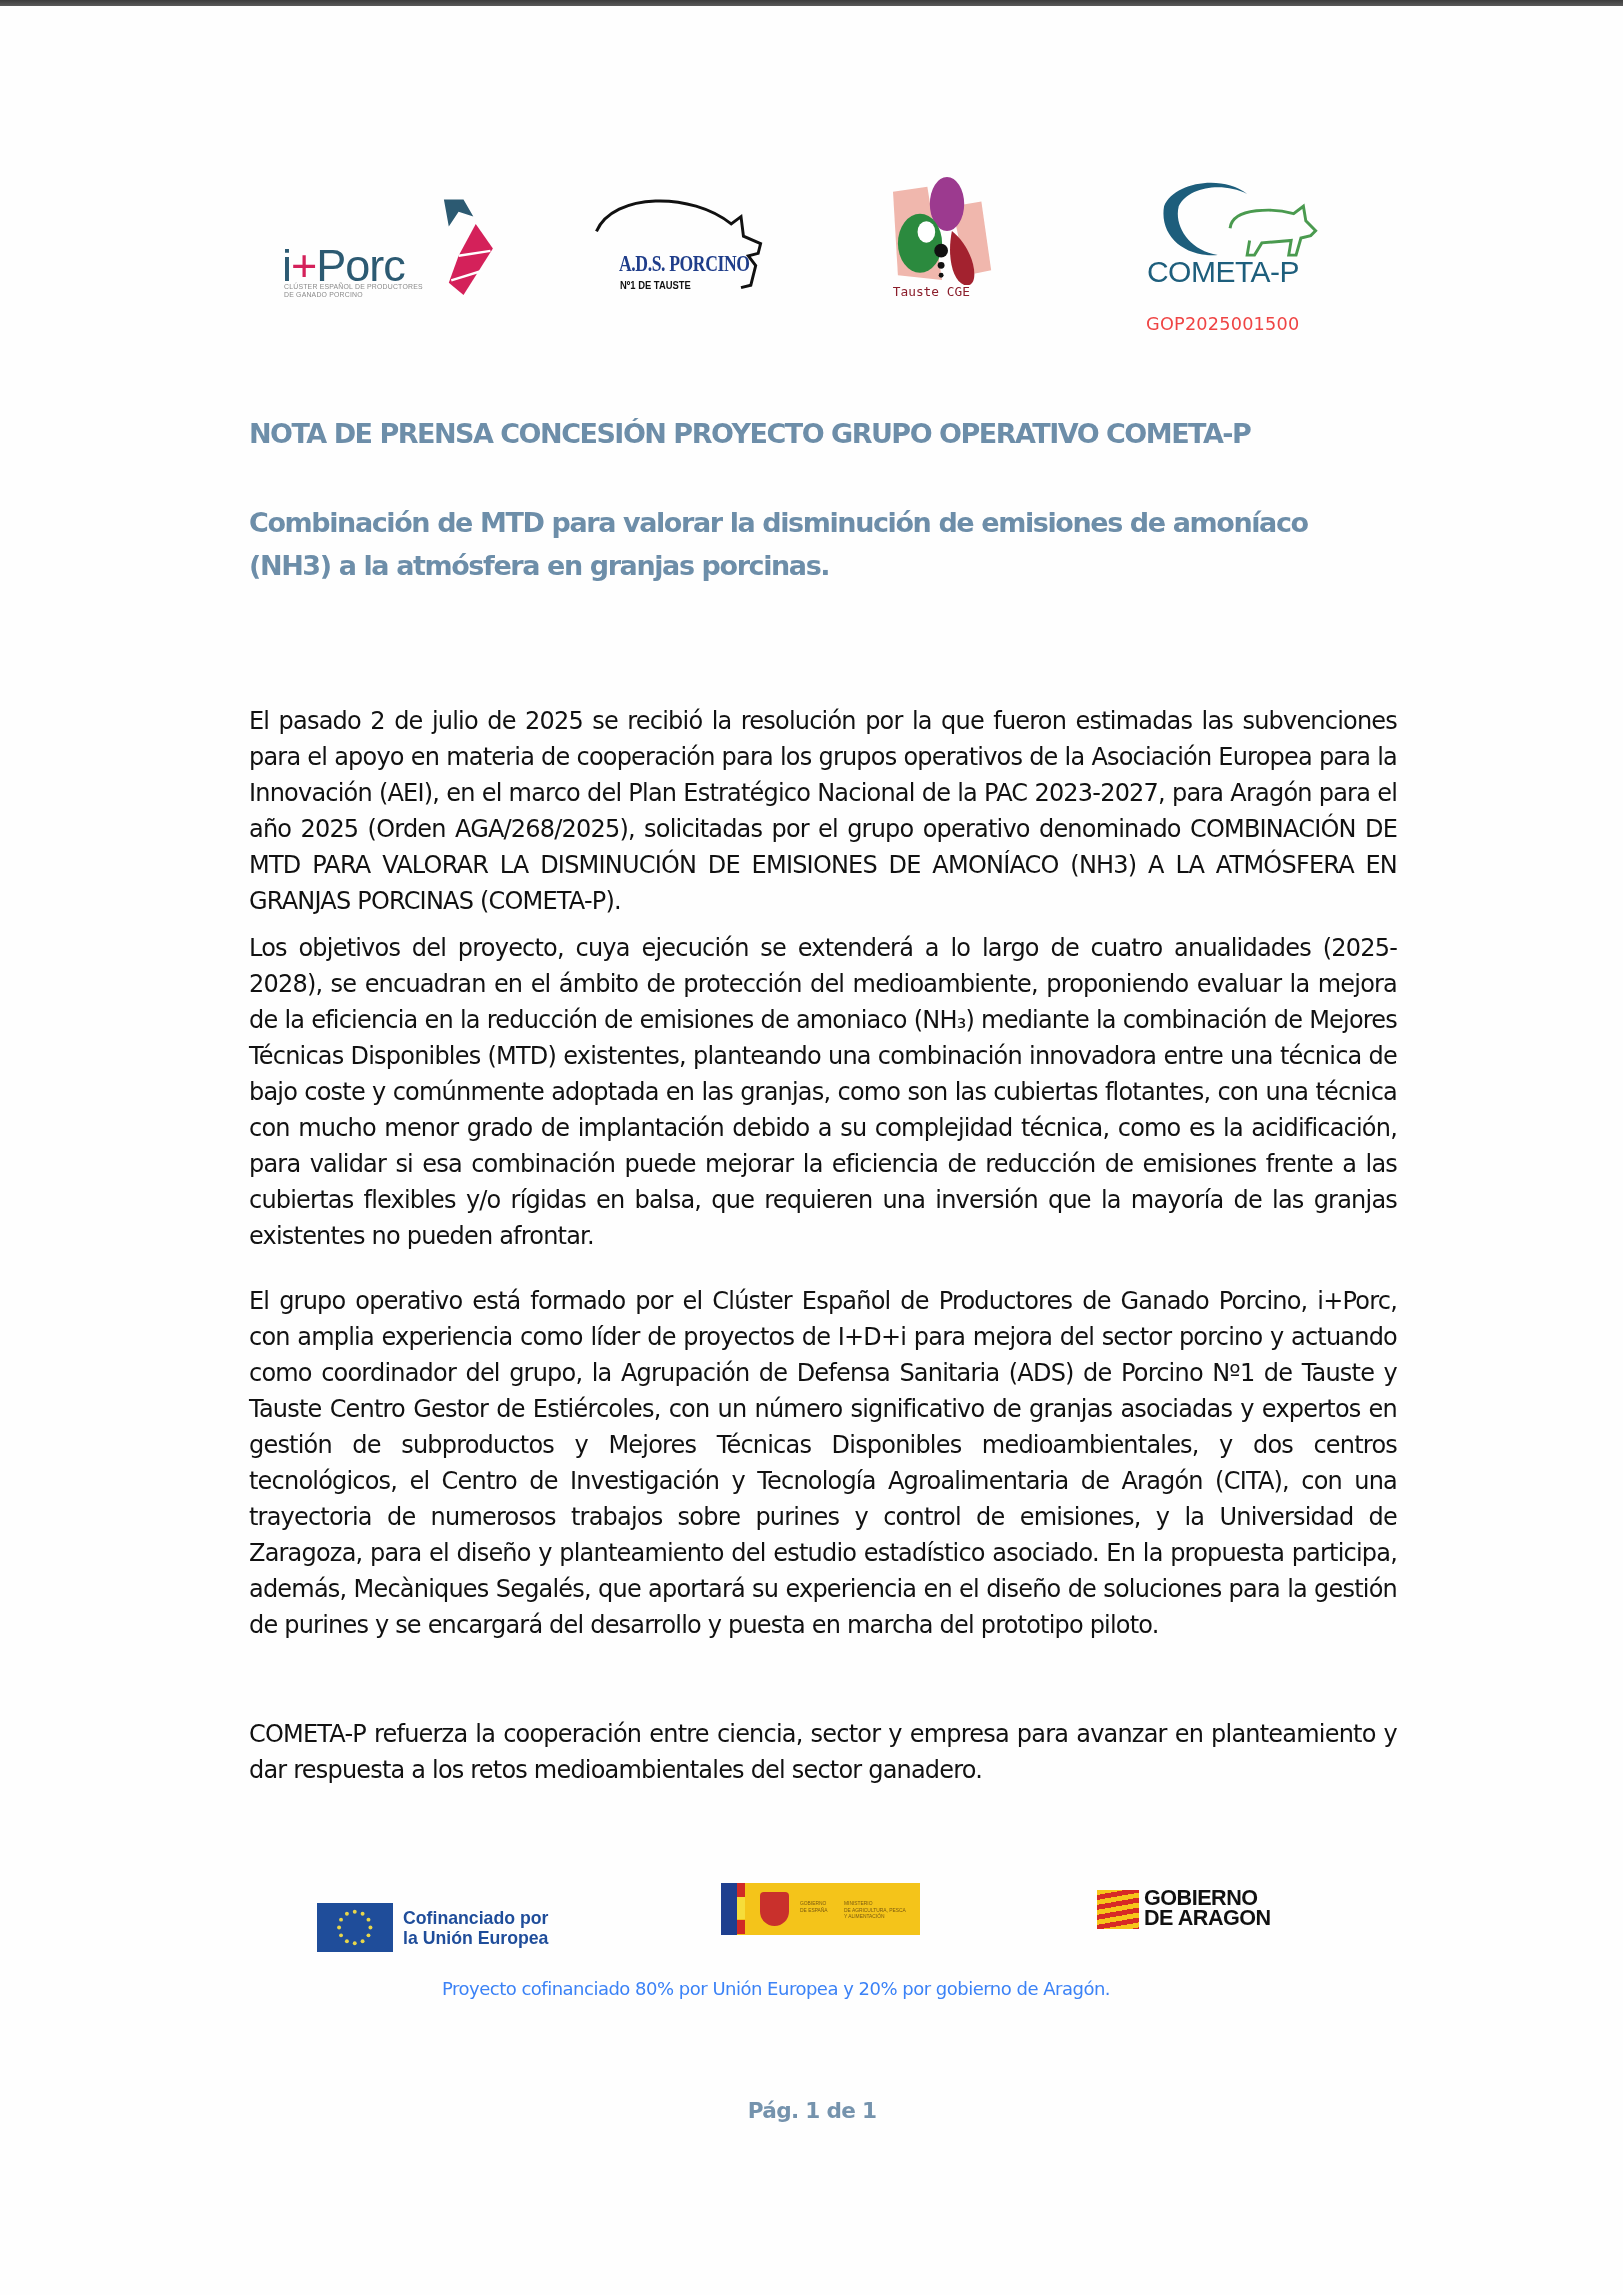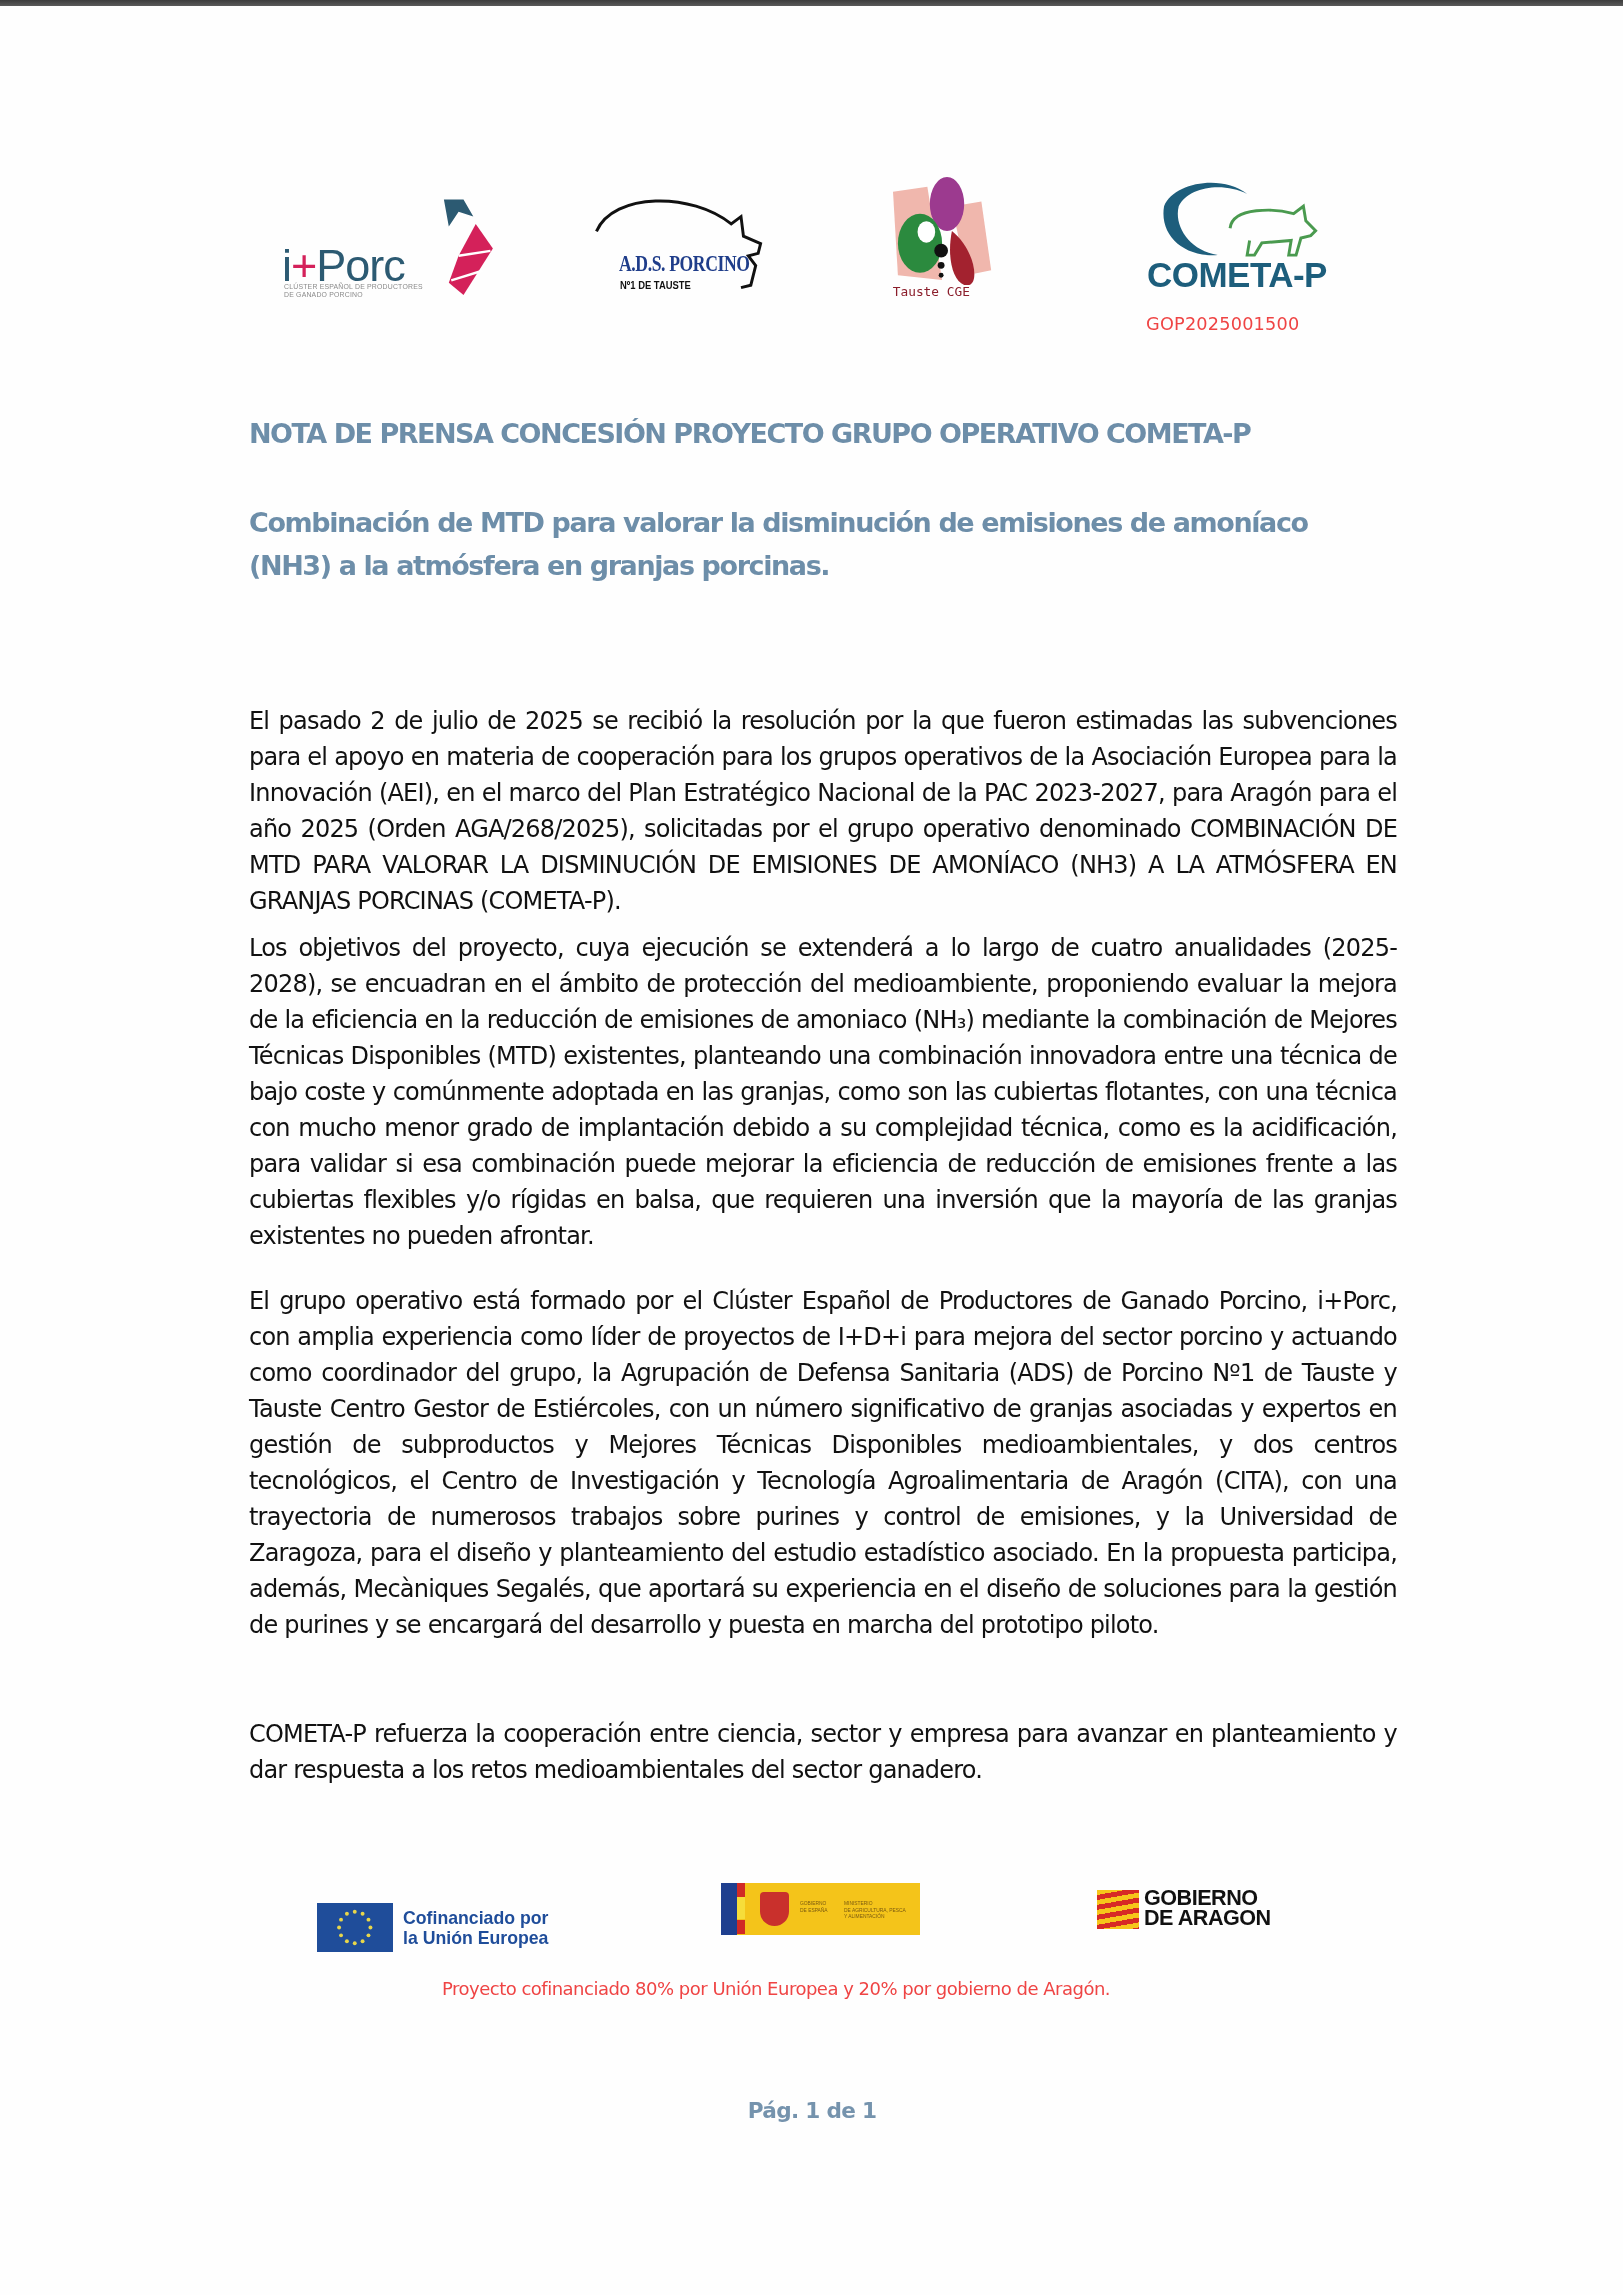--- a/index.html
+++ b/index.html
@@ -18,22 +18,22 @@
   .iporc svg { position:absolute; left:147px; top:0; }
   .ads { left:594px; top:19.6px; width:196px; height:98px; }
   .ads svg { position:absolute; left:0; top:0; }
   .ads .t1 { position:absolute; left:24.5px; top:54px; font-family:"Liberation Serif",serif; font-weight:bold;
              font-size:22.6px; color:#1f3d8a; transform:scaleX(0.78); transform-origin:left; white-space:nowrap; letter-spacing:-0.5px;}
   .ads .t2 { position:absolute; left:25.5px; top:81px; font-family:"Liberation Sans",sans-serif; font-weight:bold;
              font-size:11.8px; color:#111; transform:scaleX(0.8); transform-origin:left; white-space:nowrap; }
   .tauste { left:883px; top:0px; width:147px; height:133px; }
   .tauste .lbl { position:absolute; left:9.8px; top:107px; font-family:"DejaVu Sans Mono",monospace; font-size:12.8px; color:#8b1e2b; white-space:nowrap;}
   .cometa { left:1144px; top:-4.9px; width:177px; height:128px; }
-  .cometa .lbl { position:absolute; left:2.9px; top:83px; font-family:"Liberation Sans",sans-serif; font-weight:bold;
-                 font-size:35px; color:#1d5e7c; letter-spacing:-0.5px; white-space:nowrap;}
+  .cometa .lbl { position:absolute; left:2.9px; top:83px; font-family:"Liberation Sans",sans-serif; font-weight:normal;
+                 font-size:30px; color:#1d5e7c; letter-spacing:-0.5px; white-space:nowrap;}
   .gop { position:absolute; left:1146px; top:314px; font-family:"DejaVu Sans",sans-serif; font-size:17.7px;
          color:#ef4444; letter-spacing:0.2px; }
   .heading { position:absolute; left:249px; top:418px; font-family:"DejaVu Sans",sans-serif; font-weight:bold;
              font-size:27px; color:#6d8ea9; letter-spacing:-1.5px; white-space:nowrap; }
   .subheading { position:absolute; left:249px; top:501px; width:1148px; font-family:"DejaVu Sans",sans-serif;
                 font-weight:bold; font-size:27px; line-height:43px; color:#6d8ea9; letter-spacing:-1.4px; }
   .body { position:absolute; left:249px; width:1148px; font-family:"DejaVu Sans",sans-serif; font-size:24px;
           line-height:36px; color:#111; text-align:justify; letter-spacing:-0.8px; }
   .p1 { top:655px;margin-top:48px; } .p2 { top:906px; } .p3 { top:1259px; } .p4 { top:1692px; }
   .funders { position:absolute; top:1880px; left:0; width:1624px; height:54px; }
@@ -47,21 +47,21 @@
   .es .yel { position:absolute; left:15.7px; top:14.7px; width:8.8px; height:22px; background:#f6dd3a; }
   .es .red2 { position:absolute; left:15.7px; top:37px; width:8.8px; height:14.7px; background:#d12a25; }
   .es .coat { position:absolute; left:39px; top:9.8px; width:29.4px; height:34px; background:#c9302c; border-radius:3.9px 3.9px 14.7px 14.7px; }
   .es .t { position:absolute; font-family:"Liberation Sans",sans-serif; font-size:4.9px; line-height:6.4px; color:#7a5a10; white-space:nowrap; }
   .ar { position:absolute; left:1097px; top:9.8px; width:206px; height:44px; }
   .ar .flag { position:absolute; left:0; top:0; width:42px; height:39px;
               background:repeating-linear-gradient(170deg,#f6c61a 0 4.9px,#d72a25 4.9px 9.8px); }
   .ar .txt { position:absolute; left:47px; top:-2px; font-family:"Liberation Sans",sans-serif; font-weight:bold;
              font-size:21.6px; line-height:20.6px; color:#111; letter-spacing:-0.5px; white-space:nowrap; }
   .footnote { position:absolute; top:1975px; left:0; width:1552px; text-align:center; font-family:"DejaVu Sans",sans-serif;
-              font-size:18px; line-height:28.5px; color:#ef4444; letter-spacing:-0.5px; }
+              font-size:18px; line-height:28.5px; color:#3b82f6; letter-spacing:-0.5px; }
   .pager { position:absolute; top:2098px; left:0; width:1624px; text-align:center; font-family:"DejaVu Sans",sans-serif;
            font-weight:bold; font-size:21.6px; color:#7593ad; letter-spacing:-0.7px; }
 </style>
 </head>
 <body>
 
 <div class="scan-edge"></div>
 
 <div class="logos">
   <div class="logo iporc">

